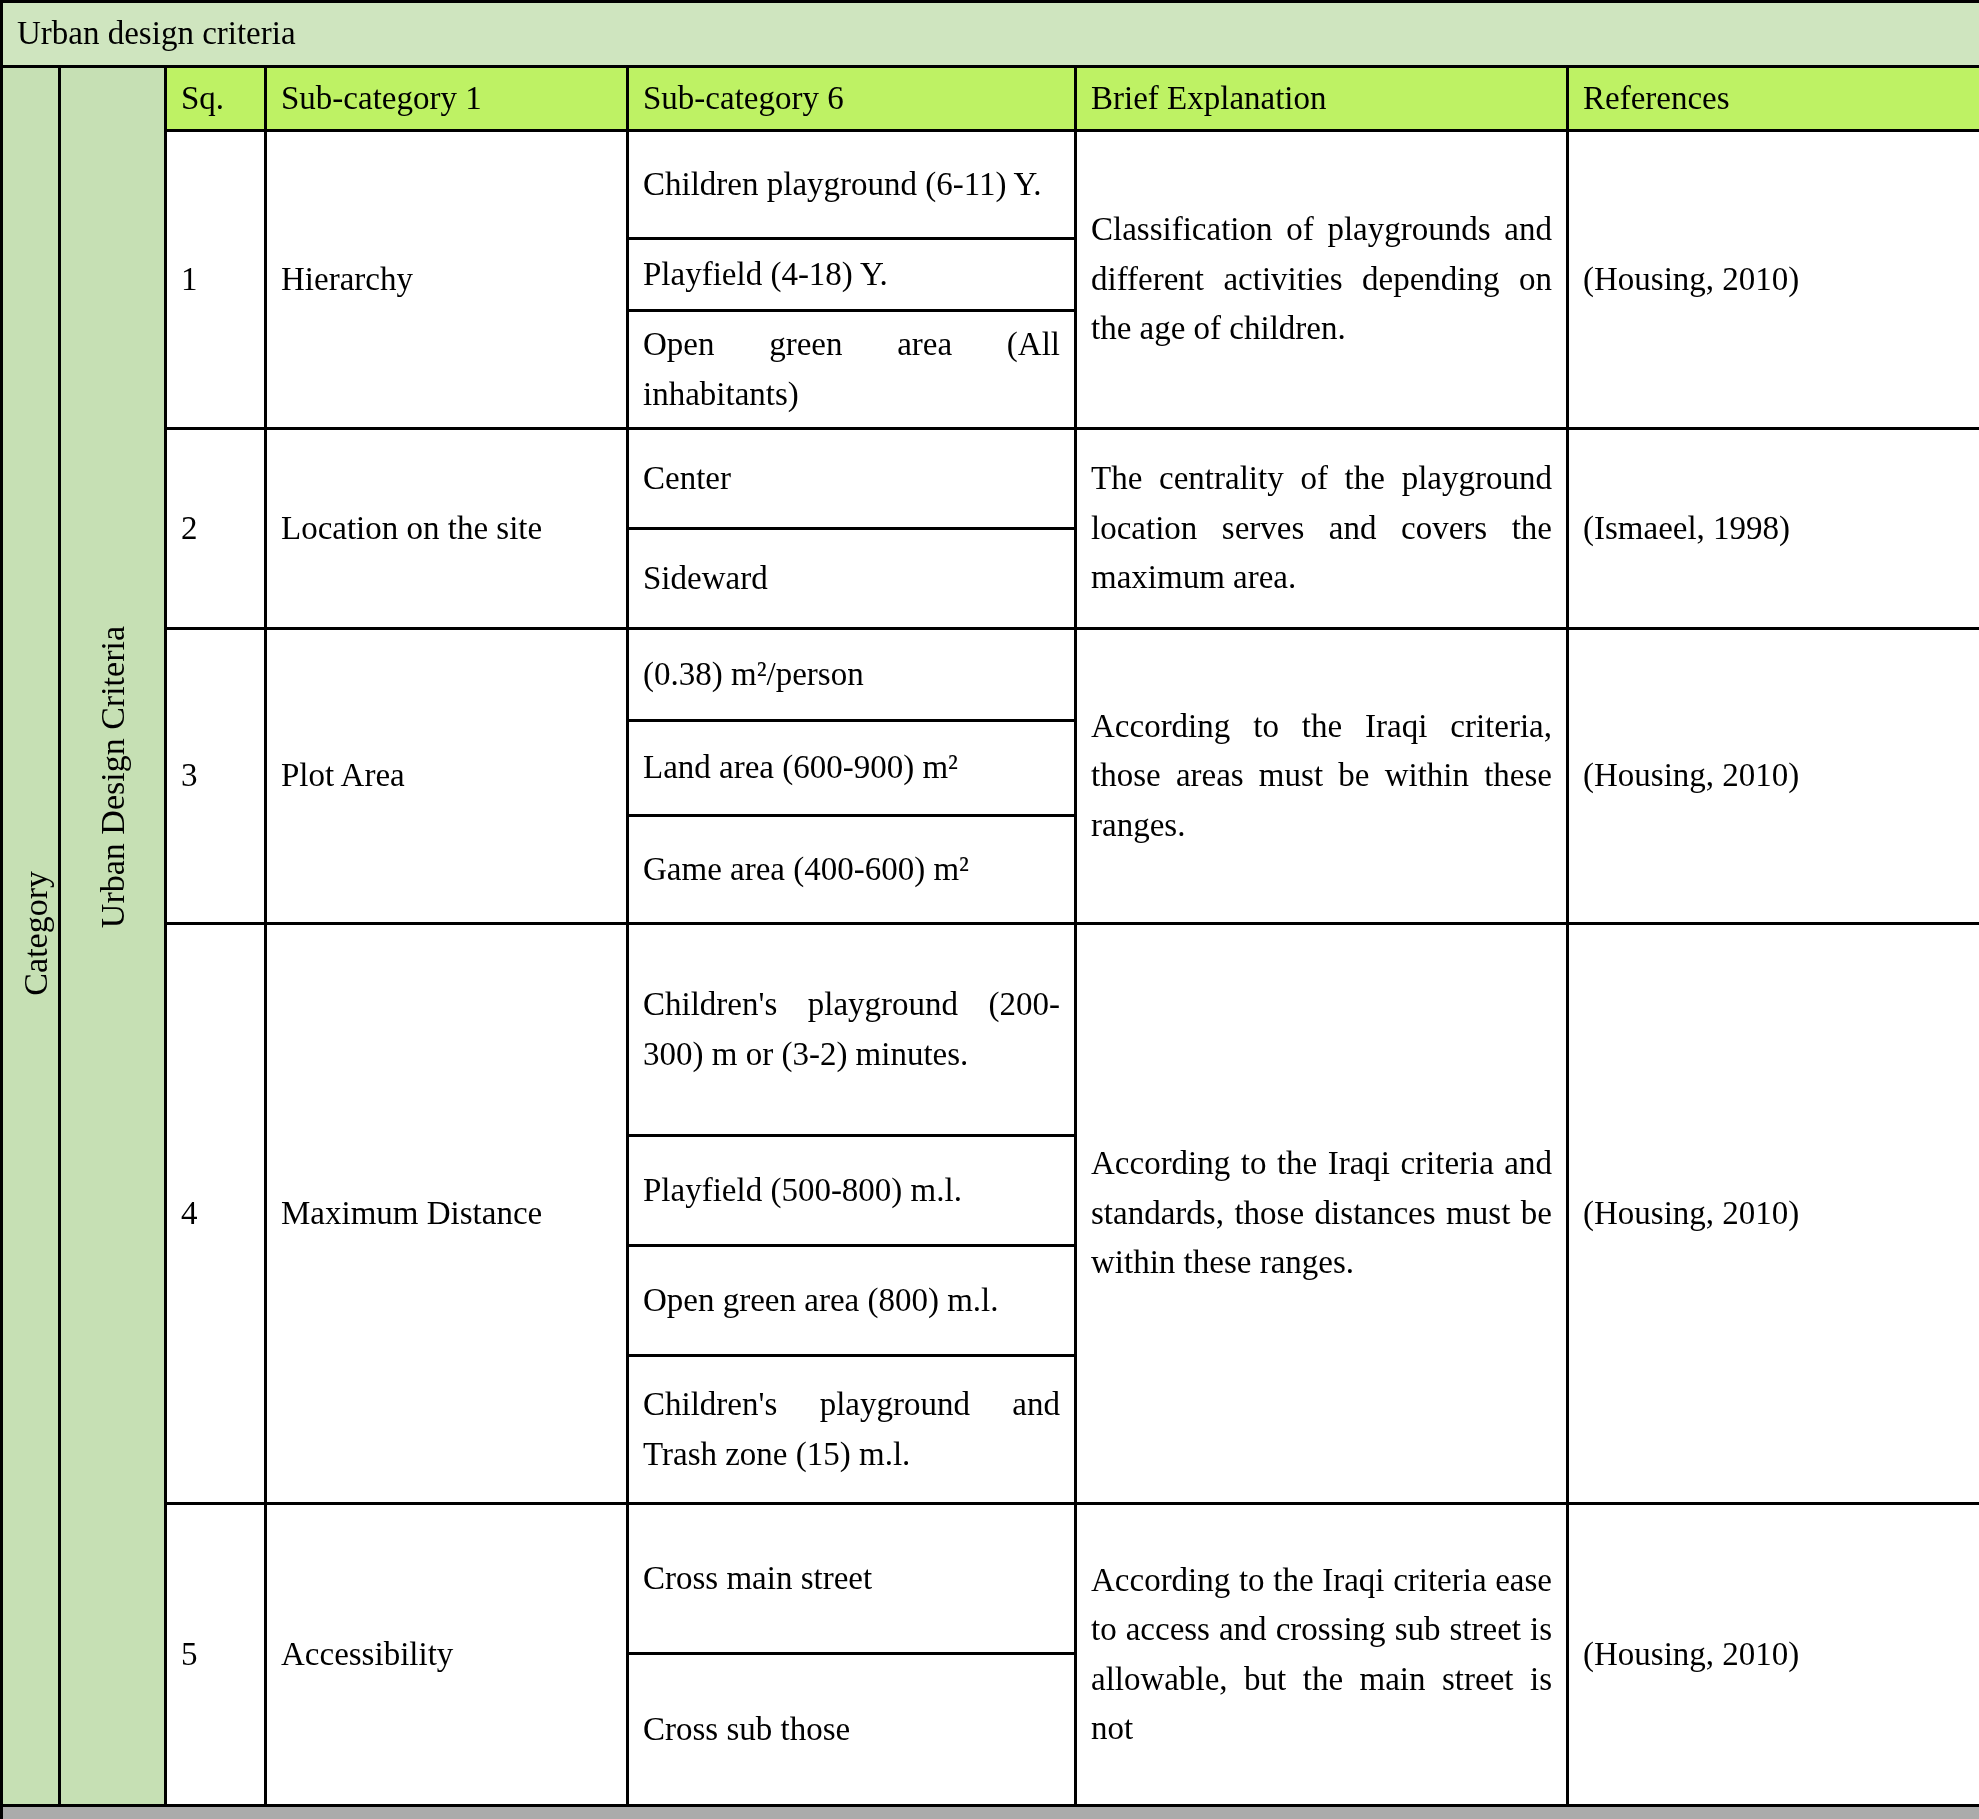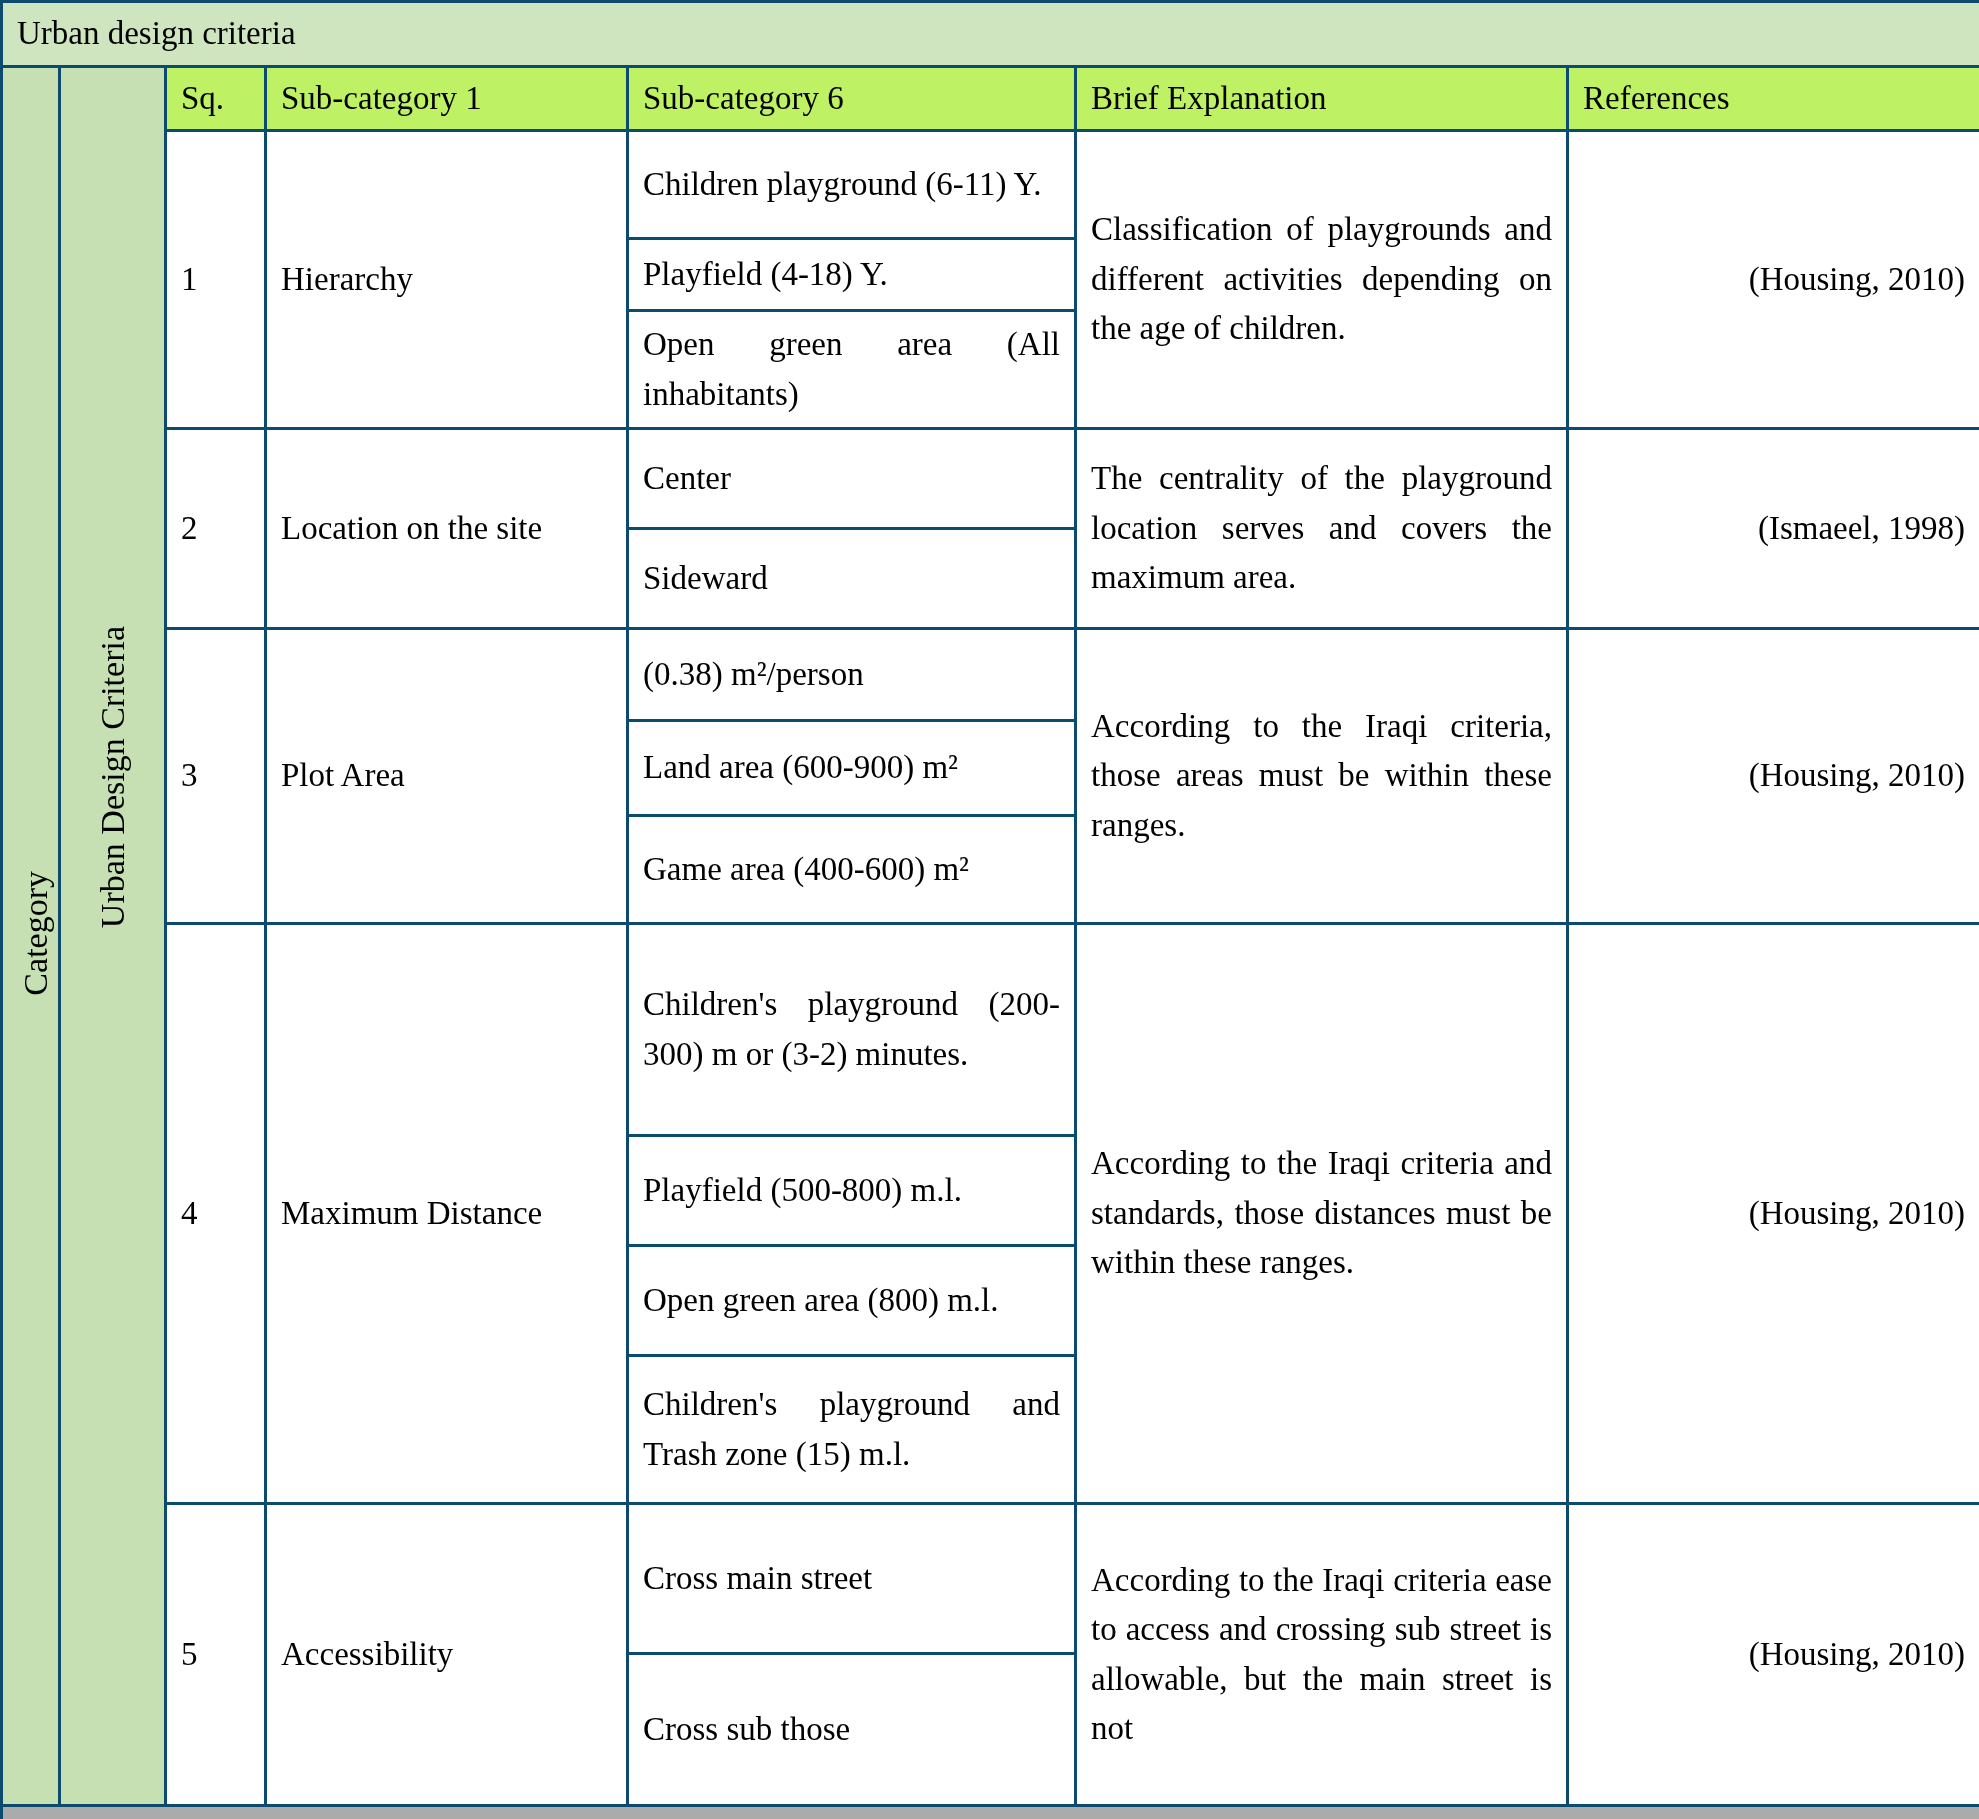--- a/index.html
+++ b/index.html
@@ -8,21 +8,21 @@
     font-family: "Liberation Serif", serif;
     color: #000;
     width: 1979px;
   }
   table.tbl {
     border-collapse: collapse;
     table-layout: fixed;
     width: 1979px;
   }
   table.tbl td {
-    border: 3px solid #0c4a6e;
+    border: 3px solid #000000;
     font-size: 33px;
     line-height: 1.5;
     vertical-align: middle;
     padding: 6px 14px;
     overflow: hidden;
     word-wrap: break-word;
   }
   td.band {
     font-size: 34px;
     padding: 2px 10px;
@@ -48,21 +48,21 @@
     font-size: 34px;
     white-space: nowrap;
     line-height: 1.1;
   }
   .vtext.cat { margin-bottom: 4px; }
   .vtext.udc { margin-bottom: 318px; }
   td.sq   { padding-left: 22px; }
   td.sub1 { text-align: justify; }
   td.sub2 { text-align: justify; padding-left: 16px; }
   td.expl { text-align: justify; padding: 8px 16px; }
-  td.ref  { text-align: right; }
+  td.ref  { text-align: left; }
 </style>
 </head>
 <body>
 
 <table class="tbl">
   <colgroup>
     <col style="width:58px">
     <col style="width:106px">
     <col style="width:100px">
     <col style="width:362px">

